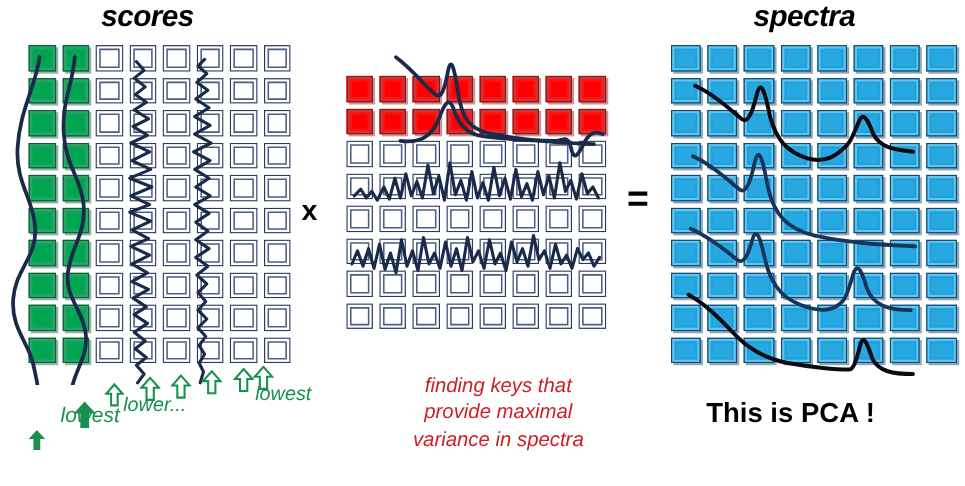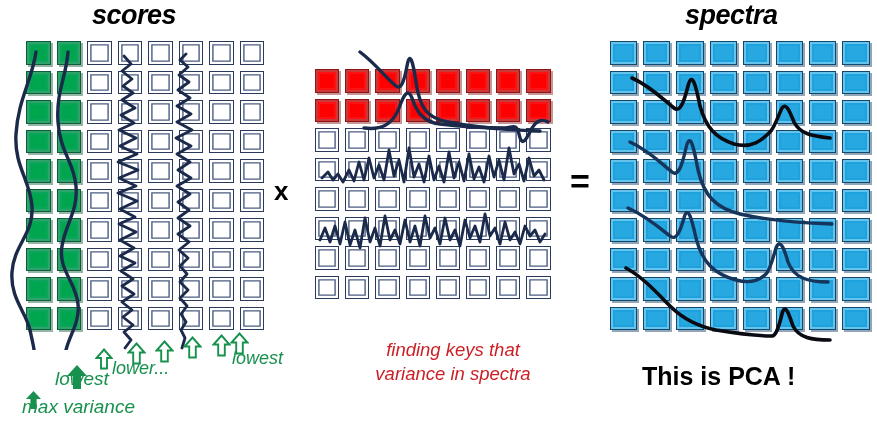--- a/index.html
+++ b/index.html
@@ -894,25 +894,25 @@
     <svg width="19" height="23" viewBox="0 0 19 23">
         <path d="M9.5,1.5 L17.5,10.5 L12.8,10.5 L12.8,21.5 L6.2,21.5 L6.2,10.5 L1.5,10.5 Z" fill="none" stroke="#18914f" stroke-width="1.9"></path>
       </svg>
   </div>
   <div class="arrow" style="left:230px;top:332px;">
     <svg width="19" height="23" viewBox="0 0 19 23">
         <path d="M9.5,1.5 L17.5,10.5 L12.8,10.5 L12.8,21.5 L6.2,21.5 L6.2,10.5 L1.5,10.5 Z" fill="none" stroke="#18914f" stroke-width="1.9"></path>
       </svg>
   </div>
 
-  <div class="gtext" id="lbl-maxvar">max variance</div>
   <div class="gtext" id="lbl-lower">lowest</div>
   <div class="gtext" id="lbl-lowerdots">lower...</div>
   <div class="gtext" id="lbl-lowest">lowest</div>
 
   <div id="red-caption">
     <div>finding keys that</div>
+    <div>provide maximal</div>
     <div>variance in spectra</div>
   </div>
 
   <div id="pca-caption">This is PCA !</div>
 
 </div>
 
 </body></html>

